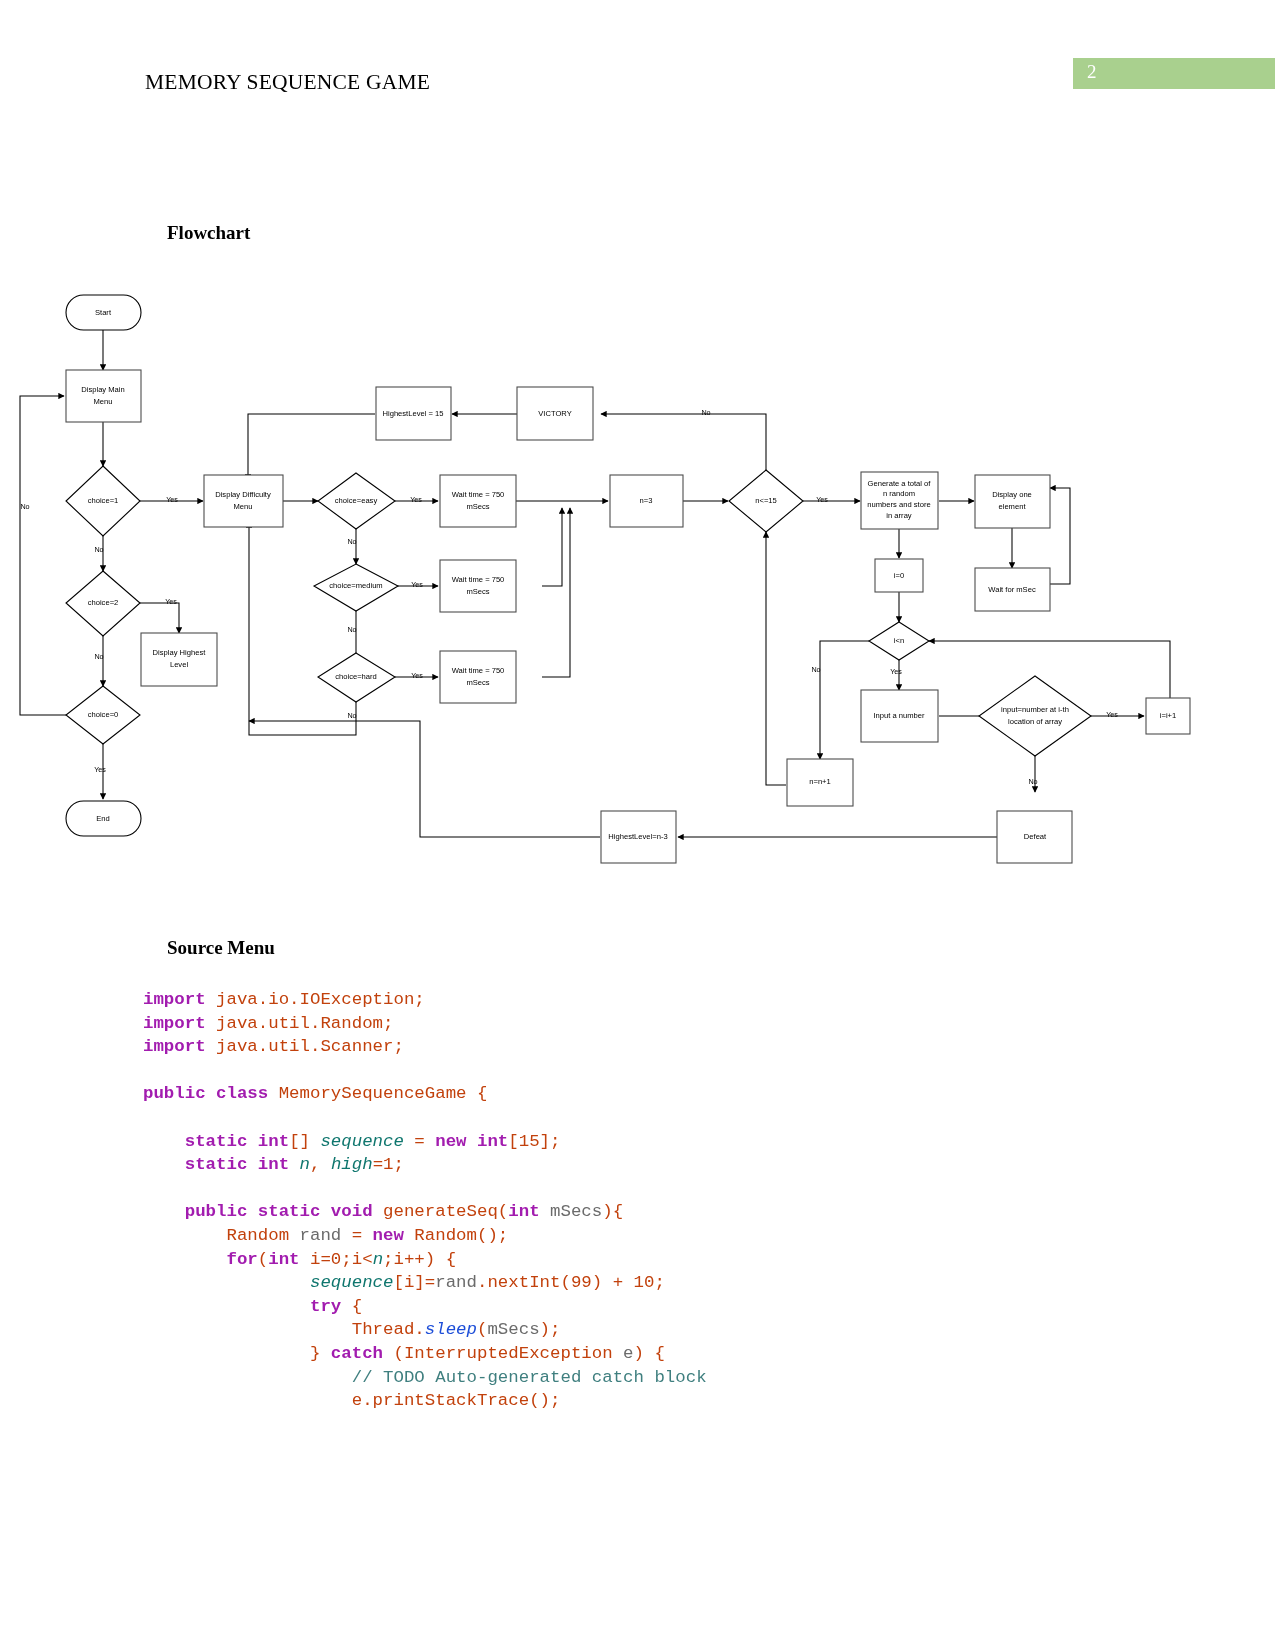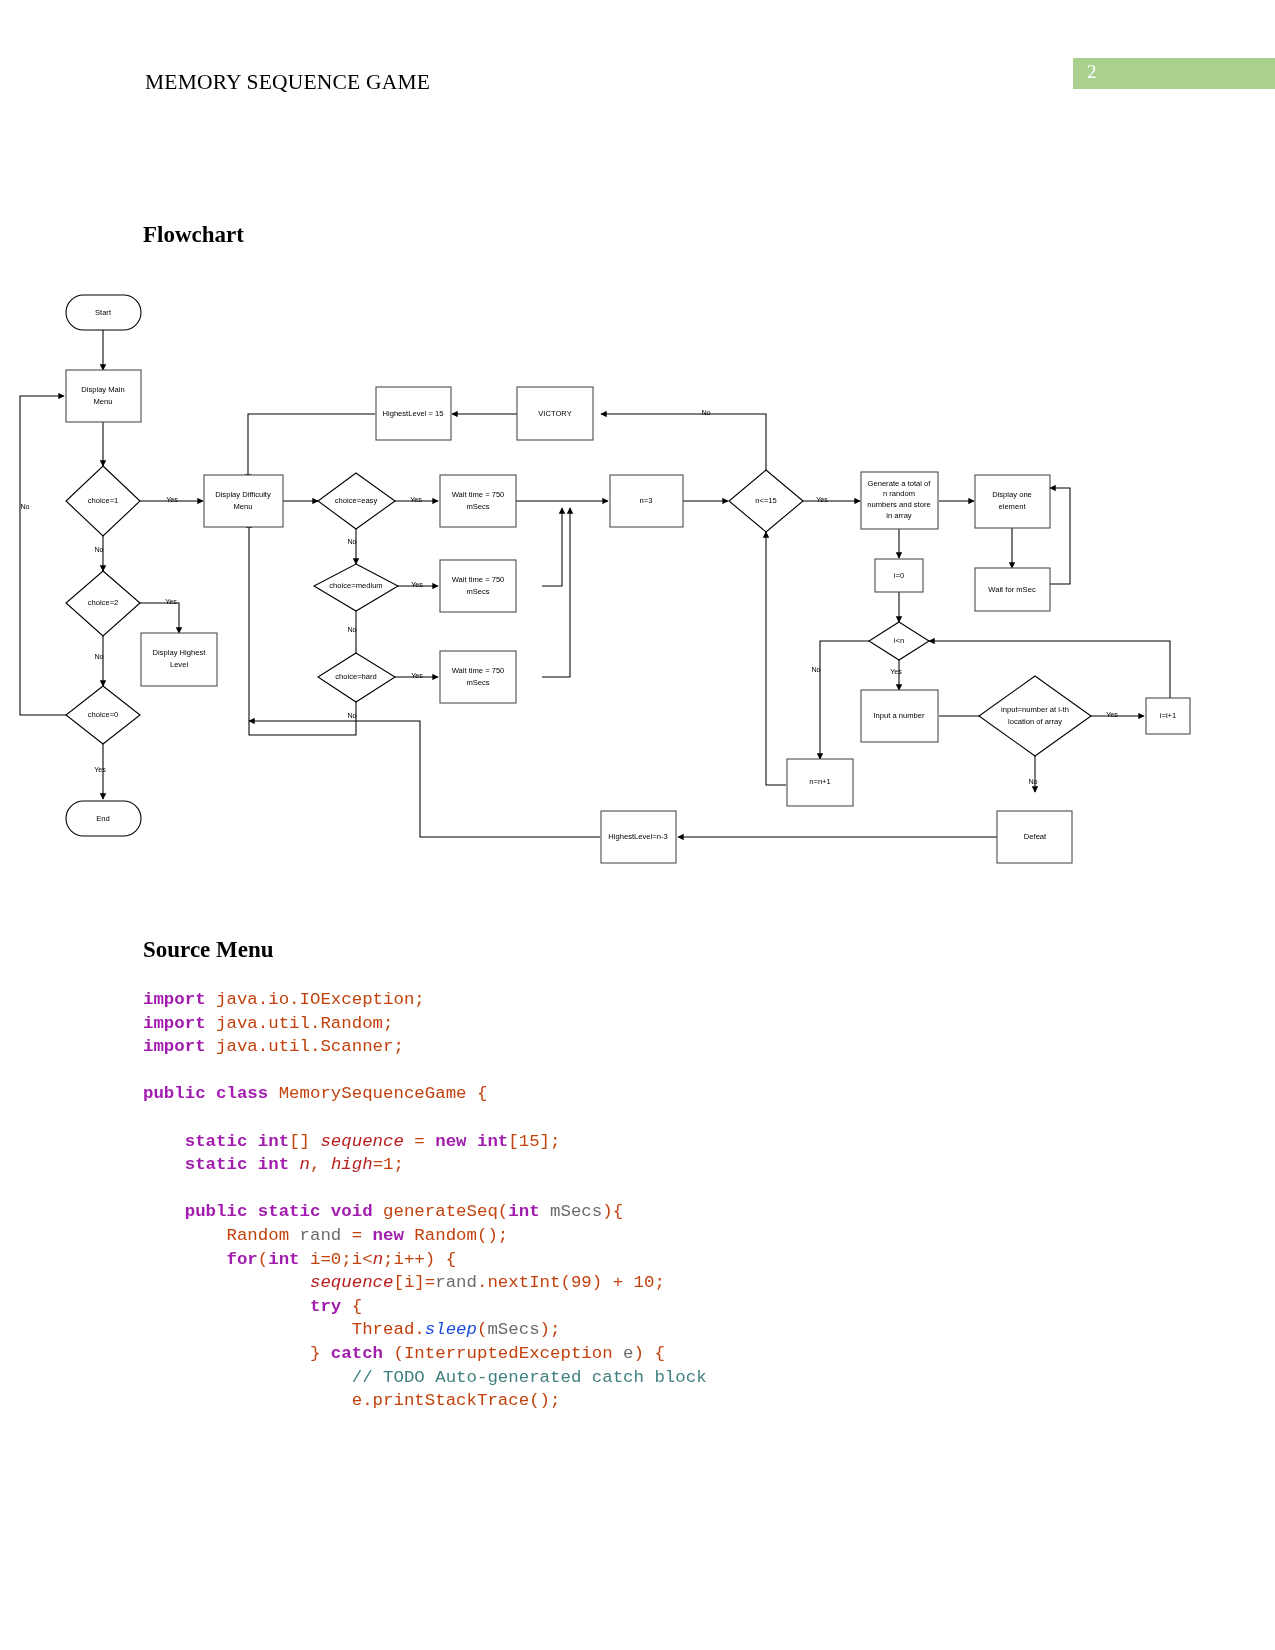--- a/index.html
+++ b/index.html
@@ -48,23 +48,24 @@
     font-family: "Liberation Serif", serif;
     font-size: 19px;
     color: #ffffff;
   }
 
   
   .section-heading {
     position: absolute;
     font-family: "Liberation Serif", serif;
     font-weight: bold;
-    font-size: 23px;
+    font-size: 19px;
     color: #000000;
     white-space: nowrap;
+    margin-left: 24px;
   }
   #flowchart-heading { left: 143px; top: 222px; }
   #sourcecode-heading { left: 143px; top: 937px; }
 
   
   #flowchart {
     position: absolute;
     left: 0;
     top: 280px;
     width: 1258px;
@@ -113,21 +114,21 @@
     left: 143px;
     top: 988px;
     width: 1000px;
     font-family: "Liberation Mono", monospace;
     font-size: 17.4px;
     line-height: 23.6px;
     white-space: pre;
     color: #000000;
   }
   .kw   { color: #a21caf; font-weight: bold; }
-  .fld  { color: #b91c1c; font-style: italic; margin-top: 20px; }
+  .fld  { color: #0f766e; font-style: italic; margin-top: 20px; }
   .loc  { color: #6b6b6b; }
   .cmt  { color: #3f7f7f; }
   .mth  { color: #1d4ed8; font-style: italic; }
   .plain{ color: #c2410c; }
 </style>
 </head>
 <body>
 
 <div id="doc-header">
   <div id="header-title">MEMORY SEQUENCE GAME</div>

